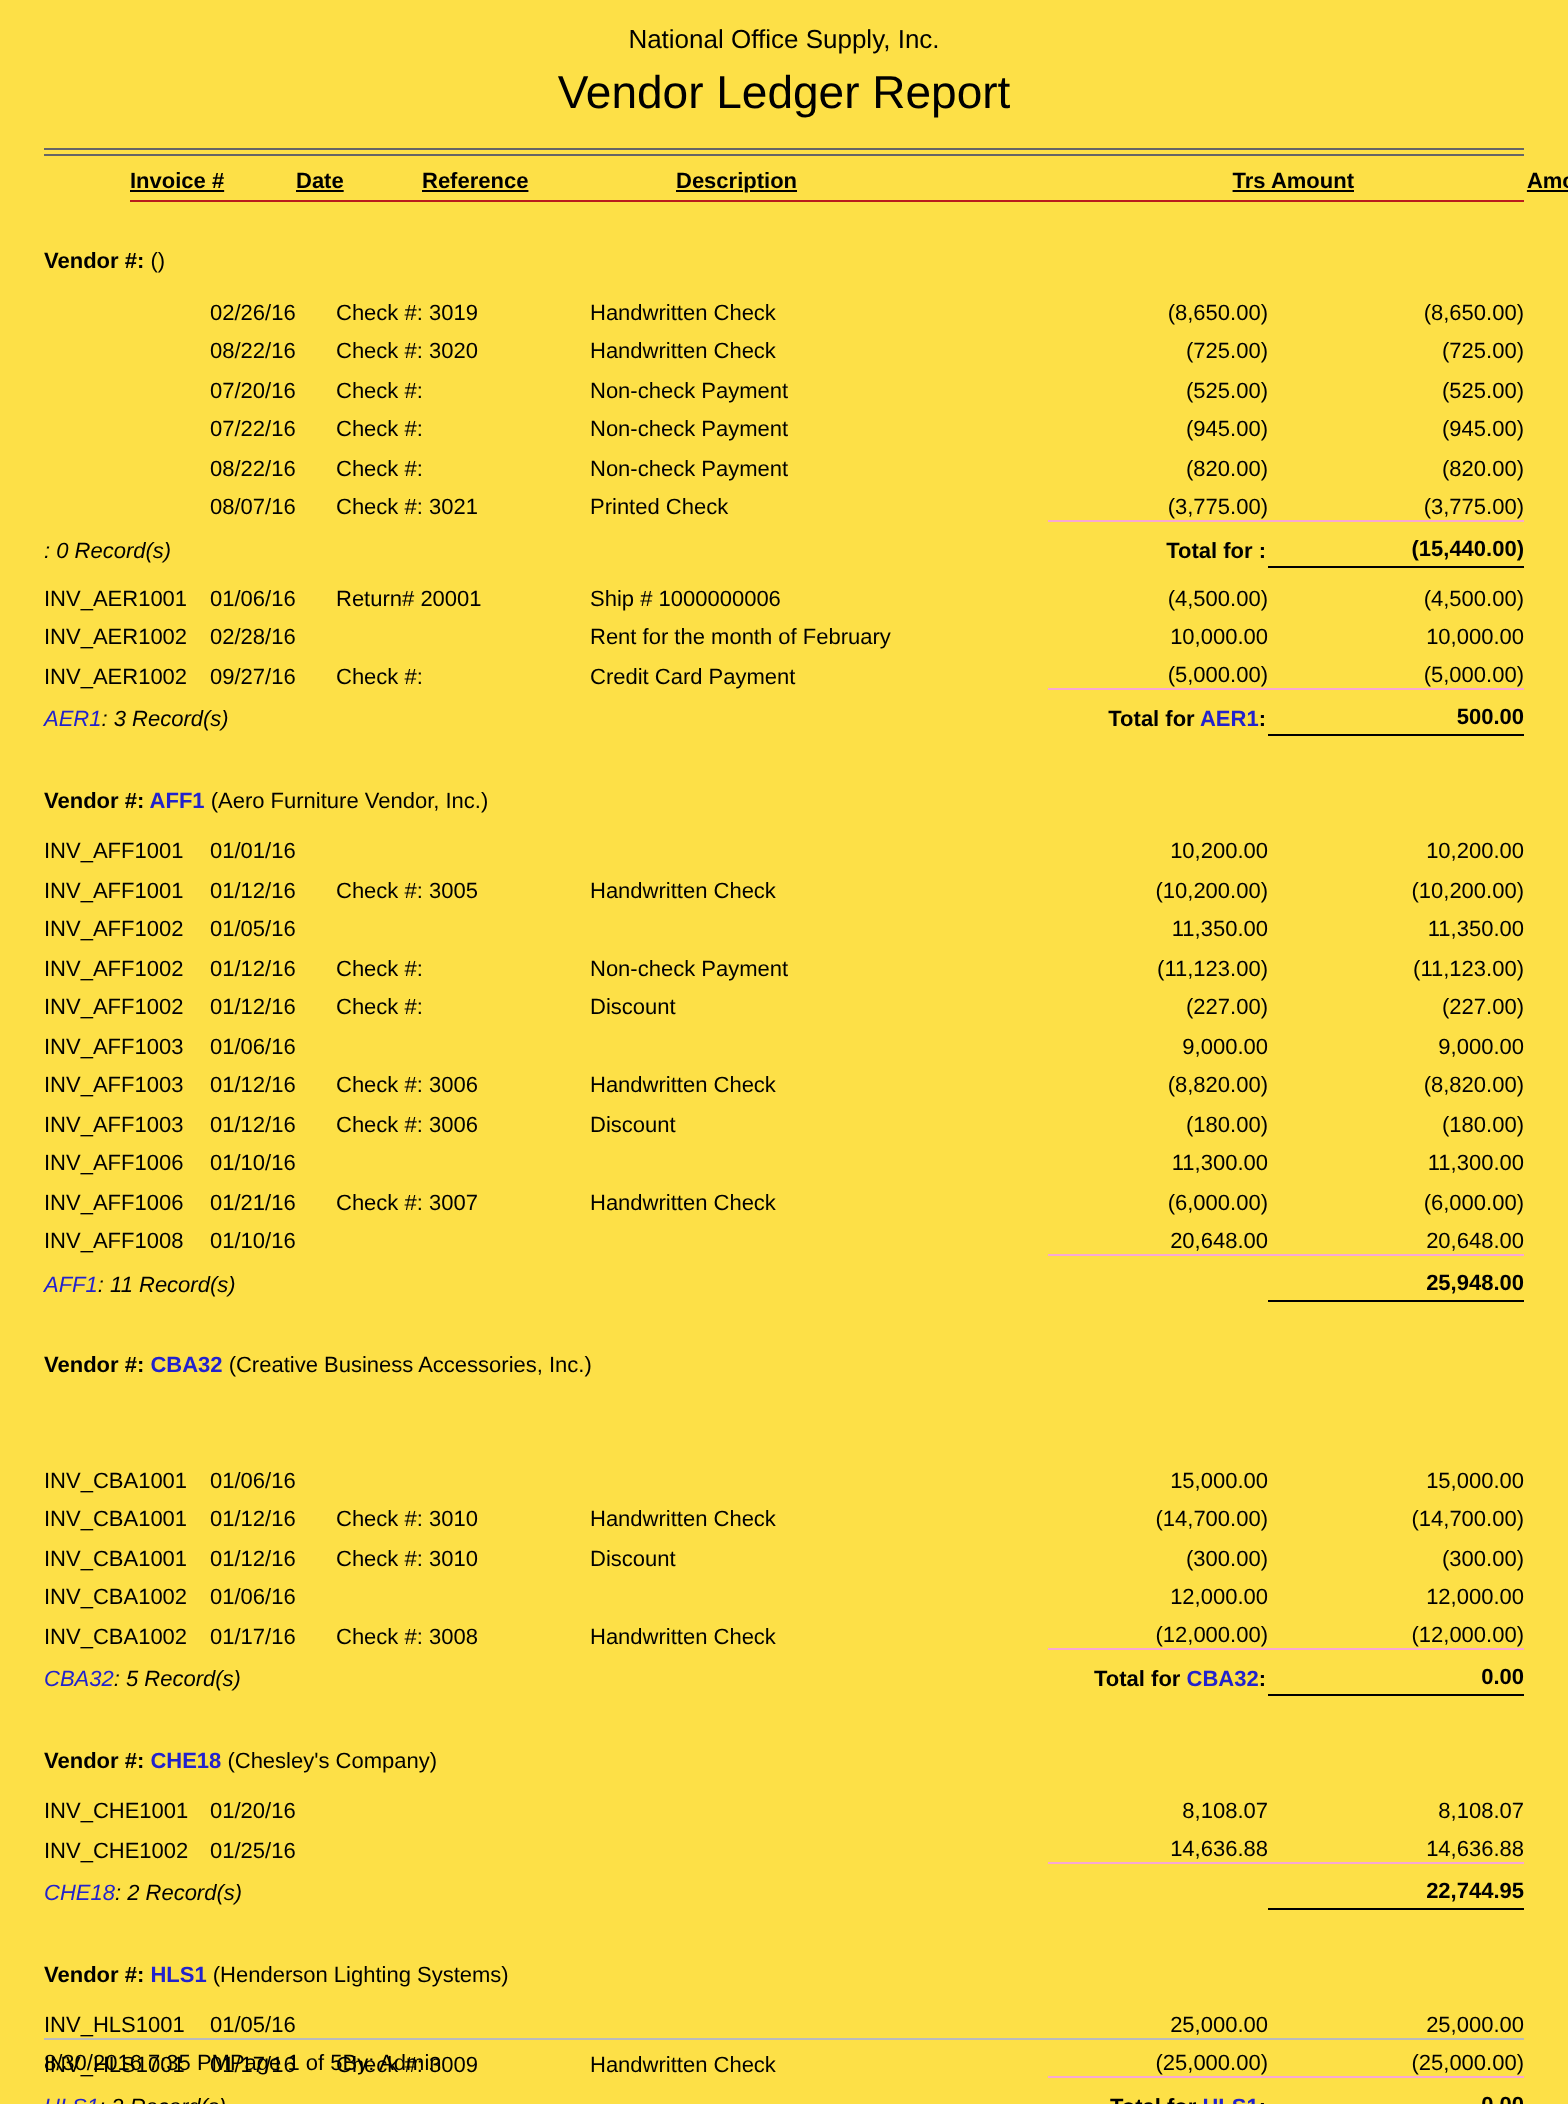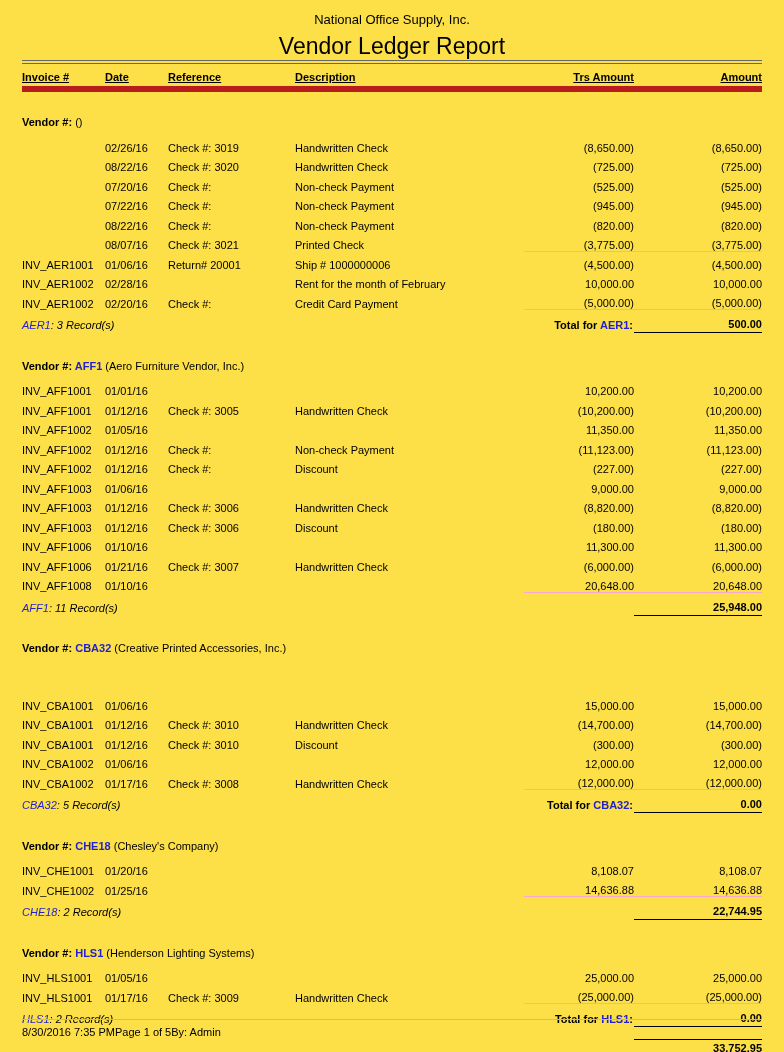--- a/index.html
+++ b/index.html
@@ -9,31 +9,31 @@
     width: 784px;
     height: 1052px;
     background: #fde047;
     font-family: "Liberation Sans", sans-serif;
     font-size: 11px;
     color: #000;
     padding: 10px 22px 0 22px;
     overflow: hidden;
   }
   .company { text-align: center; font-size: 13px; margin-top: 2px; }
-  .title   { text-align: center; font-size: 23px; font-weight: 400; margin-top: 6px; }
+  .title   { text-align: center; font-size: 23px; font-weight: 400; margin-top: 6px; margin-bottom: 14px; }
   .rule-double { border-top: 1px solid #666; border-bottom: 1px solid #666; height: 4px; }
 
   .row {
     display: grid;
     grid-template-columns: 83px 63px 127px 229px 110px 128px;
     align-items: center;
   }
   .num { text-align: right; }
 
-  .col-headers { padding: 7px 0 3px 0; border-bottom: 6px solid #b91c1c; }
+  .col-headers { padding: 7px 0 3px 0; border-bottom: 1px solid #b91c1c; margin-left: 43px; }
   .col-headers .hdr { font-weight: bold; text-decoration: underline; }
 
   .vendor-header { margin-top: 24px; margin-bottom: 7px; height: 15px; }
   .b { font-weight: bold; }
   .i { font-style: italic; }
 
   .drow { height: 19.5px; }
   .ul { border-bottom: 1px solid #f9a8d4; }
 
   .total-row { height: 21px; margin-top: 1px; margin-bottom: 4px; }
@@ -118,41 +118,46 @@
           <span class="num">(820.00)</span>
         </div>
         <div class="row drow">
           <span></span>
           <span>08/07/16</span>
           <span>Check #: 3021</span>
           <span>Printed Check</span>
           <span class="num ul">(3,775.00)</span>
           <span class="num ul">(3,775.00)</span>
         </div>
+        <div class="row total-row">
+          <span class="records"><span class="i" style="color: rgb(34, 34, 204);"></span><span class="i">: 0 Record(s)</span></span>
+          <span class="t-label"><span>Total for </span><span style="color: rgb(34, 34, 204);"></span><span>:</span></span>
+          <span class="num t-amount">(15,440.00)</span>
+        </div>
       </div>
       <div class="group">
         <div class="row drow">
           <span>INV_AER1001</span>
           <span>01/06/16</span>
           <span>Return# 20001</span>
           <span>Ship # 1000000006</span>
           <span class="num">(4,500.00)</span>
           <span class="num">(4,500.00)</span>
         </div>
         <div class="row drow">
           <span>INV_AER1002</span>
           <span>02/28/16</span>
           <span></span>
           <span>Rent for the month of February</span>
           <span class="num">10,000.00</span>
           <span class="num">10,000.00</span>
         </div>
         <div class="row drow">
           <span>INV_AER1002</span>
-          <span>02/20/16</span>
+          <span>09/27/16</span>
           <span>Check #:</span>
           <span>Credit Card Payment</span>
           <span class="num ul">(5,000.00)</span>
           <span class="num ul">(5,000.00)</span>
         </div>
         <div class="row total-row">
           <span class="records"><span class="i" style="color: rgb(34, 34, 204);">AER1</span><span class="i">: 3 Record(s)</span></span>
           <span class="t-label"><span>Total for </span><span style="color: rgb(34, 34, 204);">AER1</span><span>:</span></span>
           <span class="num t-amount">500.00</span>
         </div>
@@ -246,21 +251,21 @@
           <span></span>
           <span class="num ul">20,648.00</span>
           <span class="num ul">20,648.00</span>
         </div>
         <div class="row total-row">
           <span class="records"><span class="i" style="color: rgb(34, 34, 204);">AFF1</span><span class="i">: 11 Record(s)</span></span>
           <span class="num t-amount">25,948.00</span>
         </div>
       </div>
       <div class="group">
-        <div class="vendor-header"><span class="b">Vendor #: </span><span class="b" style="color: rgb(34, 34, 204);">CBA32</span><span> (Creative Printed Accessories, Inc.)</span></div>
+        <div class="vendor-header"><span class="b">Vendor #: </span><span class="b" style="color: rgb(34, 34, 204);">CBA32</span><span> (Creative Business Accessories, Inc.)</span></div>
         <div class="gap-spacer"></div>
         <div class="row drow">
           <span>INV_CBA1001</span>
           <span>01/06/16</span>
           <span></span>
           <span></span>
           <span class="num">15,000.00</span>
           <span class="num">15,000.00</span>
         </div>
         <div class="row drow">

